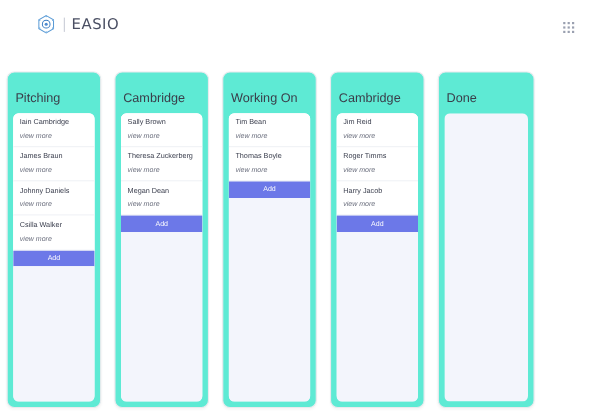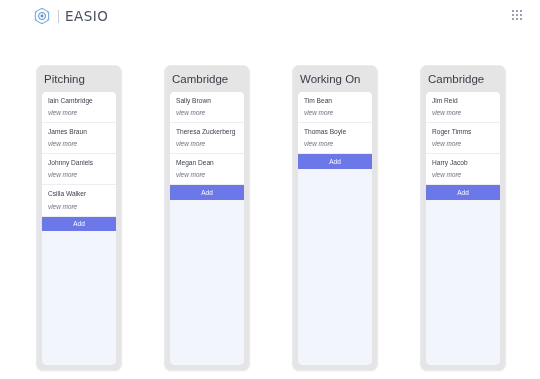--- a/index.html
+++ b/index.html
@@ -7,21 +7,21 @@
     width: 540px; height: 379px;
     background: #ffffff;
     font-family: "Liberation Sans", sans-serif;
     overflow: hidden;
   }
   .page { position: relative; width: 540px; height: 379px; background:#fff; }
 
   
   .topbar {
     position: absolute; top: 0; left: 0; right: 0; height: 32px;
-    display: flex; align-items: center; justify-content: space-between;
+    display: flex; align-items: flex-end; justify-content: space-between;
     padding: 0 10px 0 0;
   }
   .brand { display: flex; align-items: center; gap: 3px; margin-left: 32px; }
   .brand-mark { width: 20px; height: 20px; display:block; }
   .brand-sep { width:1px; height:13px; background:#c9ccd6; margin:0 3px; }
   .brand-word {
     font-size: 13.5px; letter-spacing: .5px; color:#4a4f63;
     font-family: "DejaVu Sans", sans-serif; font-weight:500;
   }
   .apps-icon { width: 12px; height: 12px; display:grid;
@@ -37,27 +37,26 @@
   .heading h1 { font-size: 19px; font-weight: 400; color: #32343d; font-family:"Liberation Sans", sans-serif; }
   .gear-icon { width:13px; height:13px; display:block; }
 
   
   .board {
     position:absolute; top:65px; left:0; right:0; bottom:8px;
     display:flex; gap:12px; padding:0 6px;
   }
   .column {
     flex: 0 0 86px; width:86px;
-    background:#e5e5e5;
+    background:#5eead4;
     border:1px solid #e9eaee;
     border-radius:7px;
     display:flex; flex-direction:column;
-    padding:5px 5px 5px 5px;
+    padding:16px 5px 5px 5px;
     box-shadow: 0 1px 2px rgba(20,22,40,.035);
-    margin-left: 30px;
   }
   .column.wide { flex:0 0 88px; width:88px; }
   .col-title {
     font-size:11.5px; color:#3a3d49; font-weight:400;
     padding: 2px 2px 6px 2px; line-height:1.1;
     white-space:nowrap;
   }
   .dropzone {
     flex:1 1 auto;
     background:#f3f5fc;
@@ -204,19 +203,20 @@
             <div class="card">
               <div class="card-name">Harry Jacob</div>
               <div class="card-link">view more</div>
             </div>
             <button class="add-btn">Add</button>
           </div>
           <div class="filler"></div>
         </div>
       </div>
       <div class="column wide">
+        <div class="col-title">Done</div>
         <div class="dropzone">
           <div class="filler"></div>
         </div>
       </div>
     </div>
 
 </div>
 
 </body></html>

